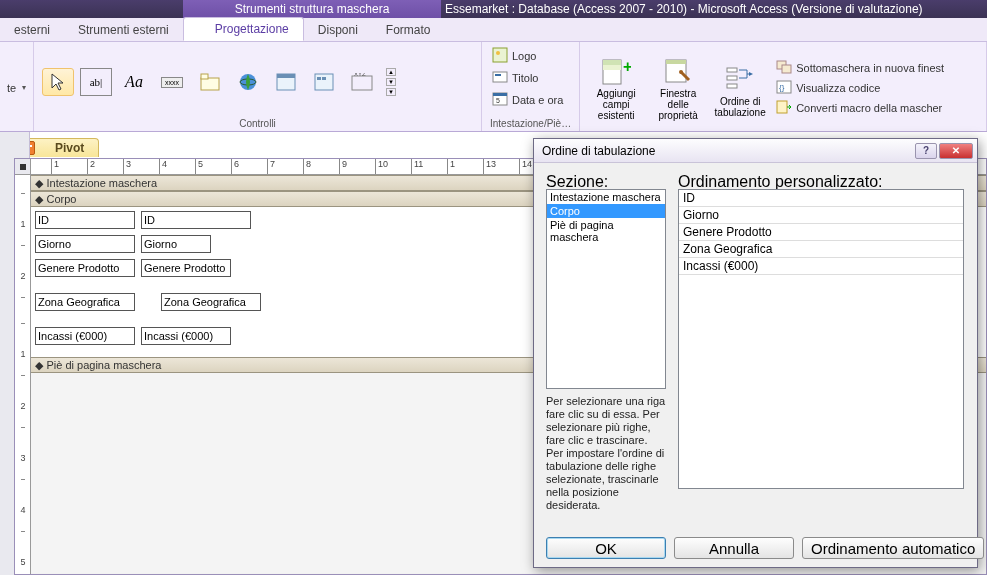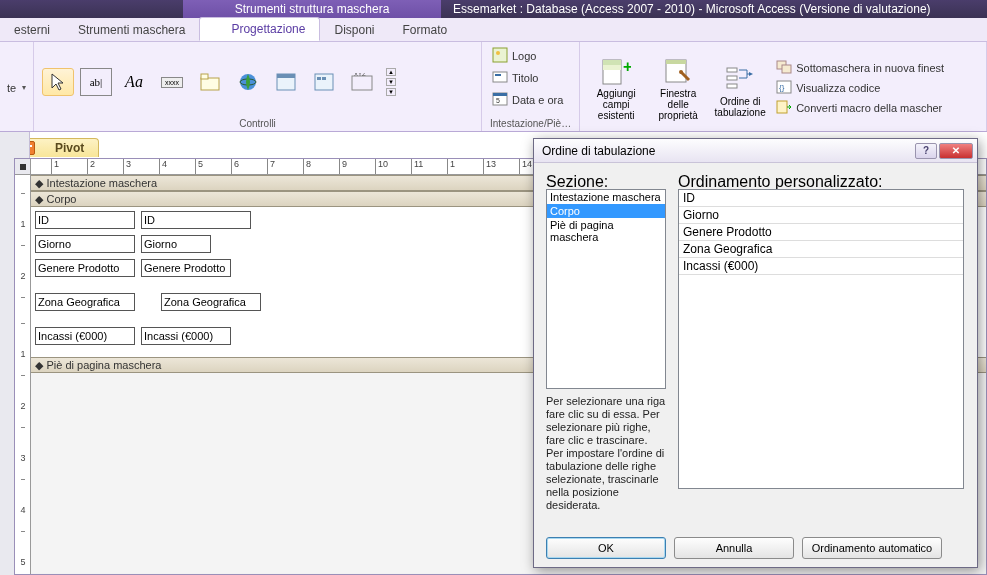--- a/index.html
+++ b/index.html
@@ -1,20 +1,20 @@
 <!DOCTYPE html>
 <html><head>
 <meta charset="utf-8">
 <style>
 * { margin: 0; padding: 0; box-sizing: border-box; font-family: "Segoe UI", Tahoma, sans-serif; }
 body { width: 987px; height: 575px; background: #fff; overflow: hidden; position: relative; font-size: 11px; }
 
 
 .title-bar-tools { height: 18px; background: linear-gradient(#7e5fb6,#6e50a7); color: #fff; text-align: center; font-size: 12px; line-height: 18px; position: absolute; left: 183px; width: 258px; top: 0; }
-.title-bar-app { height: 18px; background: linear-gradient(#4a3d6b,#3b3254); color: #fff; font-size: 12px; line-height: 18px; position: absolute; left: 441px; right: 0; top: 0; padding-left: 12px; }
+.title-bar-app { height: 18px; background: linear-gradient(#4a3d6b,#3b3254); color: #fff; font-size: 12px; line-height: 18px; position: absolute; left: 441px; right: 0; top: 0; padding-left: 4px; }
 .title-bar-left { height: 18px; background: linear-gradient(#4a3d6b,#3b3254); position: absolute; left: 0; width: 183px; top: 0; }
 
 
 .ribbon-tabs { position: absolute; top: 18px; left: 0; right: 0; height: 24px; background: #efe9f8; border-bottom: 1px solid #c9bde0; display: flex; align-items: flex-end; }
 .ribbon-tab { padding: 4px 14px; font-size: 12px; color: #444; cursor: pointer; }
 .ribbon-tab.active { background: #fff; border: 1px solid #c9bde0; border-bottom: 1px solid #fff; border-radius: 3px 3px 0 0; color: #5b3da4; padding-left: 31px; }
 
 
 .ribbon { position: absolute; top: 42px; left: 0; right: 0; height: 90px; background: #f3eefc; border-bottom: 1px solid #b9a9d6; display: flex; }
 .ribbon-group { border-right: 1px solid #d6cbe9; padding: 4px 8px 2px 8px; display: flex; flex-direction: column; justify-content: space-between; }
@@ -70,35 +70,35 @@
 .dlg-body { position: absolute; top: 24px; left: 0; right: 0; bottom: 40px; padding: 10px 10px 6px 12px; }
 .dlg-label { font-size: 16px; margin-bottom: 14px; }
 .listbox { background: #fff; border: 1px solid #828790; font-size: 11px; overflow: auto; }
 .listbox .item { padding: 1px 3px; cursor: pointer; }
 .listbox .item.sel { background: #3399ff; color: #fff; }
 .sez-list { position:absolute; left:12px; top:26px; width:120px; height:200px; }
 .ord-list { position:absolute; left:144px; top:26px; width:286px; height:300px; }
 .ord-list .item { border-bottom: 1px solid #ddd; font-size:12px; padding:1px 4px;}
 .hint { position:absolute; left:12px; top:232px; width:120px; font-size:11px; line-height:13px; color:#222; }
 .dlg-buttons { position: absolute; left: 0; right: 0; bottom: 8px; display: flex; gap: 8px; padding: 0 10px 0 12px; }
-.dlg-btn { flex: 0 0 auto; height: 22px; padding: 0 8px; font-size: 11px; background: linear-gradient(#fefefe,#e4e4e4); border: 1px solid #8b8b8b; border-radius: 3px; cursor: pointer; min-width:120px; }
+.dlg-btn { flex: 0 0 auto; height: 22px; padding: 0 8px; font-size: 15px; background: linear-gradient(#fefefe,#e4e4e4); border: 1px solid #8b8b8b; border-radius: 3px; cursor: pointer; min-width:120px; }
 .dlg-btn.default { border: 1px solid #3c7fb1; box-shadow: 0 0 0 1px #a8d8f0 inset; }
 
 .arrow-down::after{content:"▾"; font-size:8px; margin-left:2px; color:#555;}
 </style>
 </head>
 <body>
 
 <div class="title-bar-left"></div>
 <div class="title-bar-tools">Strumenti struttura maschera</div>
 <div class="title-bar-app">Essemarket : Database (Access 2007 - 2010)  -  Microsoft Access (Versione di valutazione)</div>
 
 <div class="ribbon-tabs">
   <div class="ribbon-tab">esterni</div>
-  <div class="ribbon-tab">Strumenti maschera</div>
+  <div class="ribbon-tab">Strumenti esterni</div>
   <div class="ribbon-tab active">Progettazione</div>
   <div class="ribbon-tab">Disponi</div>
   <div class="ribbon-tab">Formato</div>
 </div>
 
 <div class="ribbon">
   <div class="ribbon-group" style="width:34px;">
     <div class="group-items" style="justify-content:center;">
       <div class="small-btn arrow-down">
           <span>te</span>

